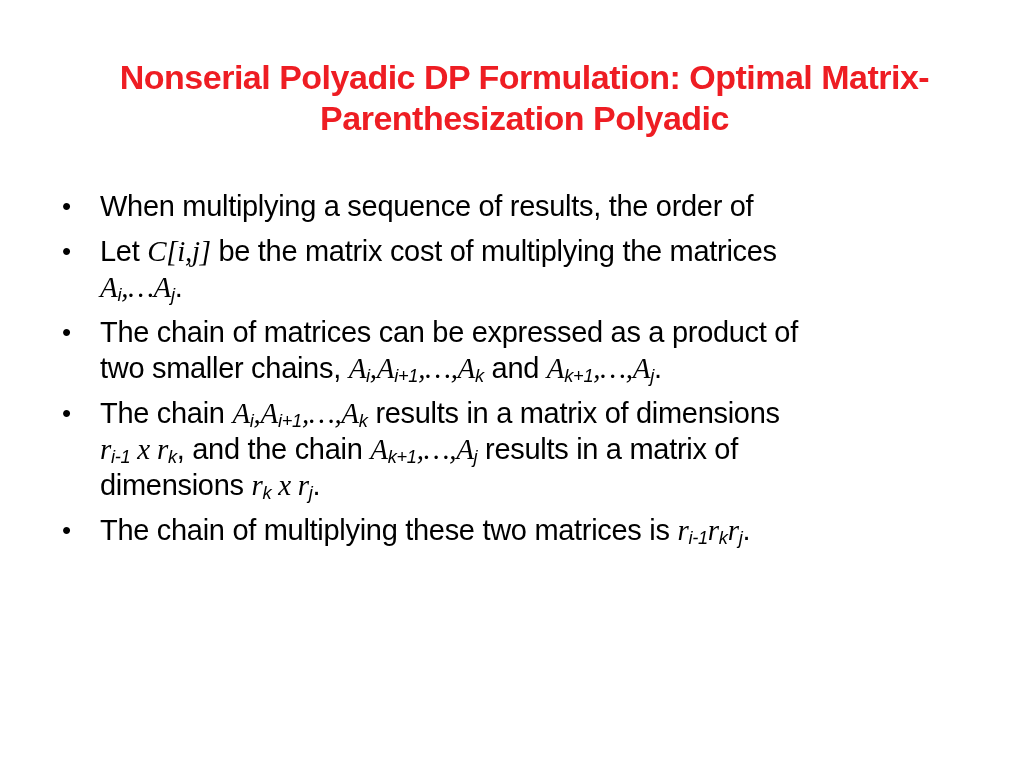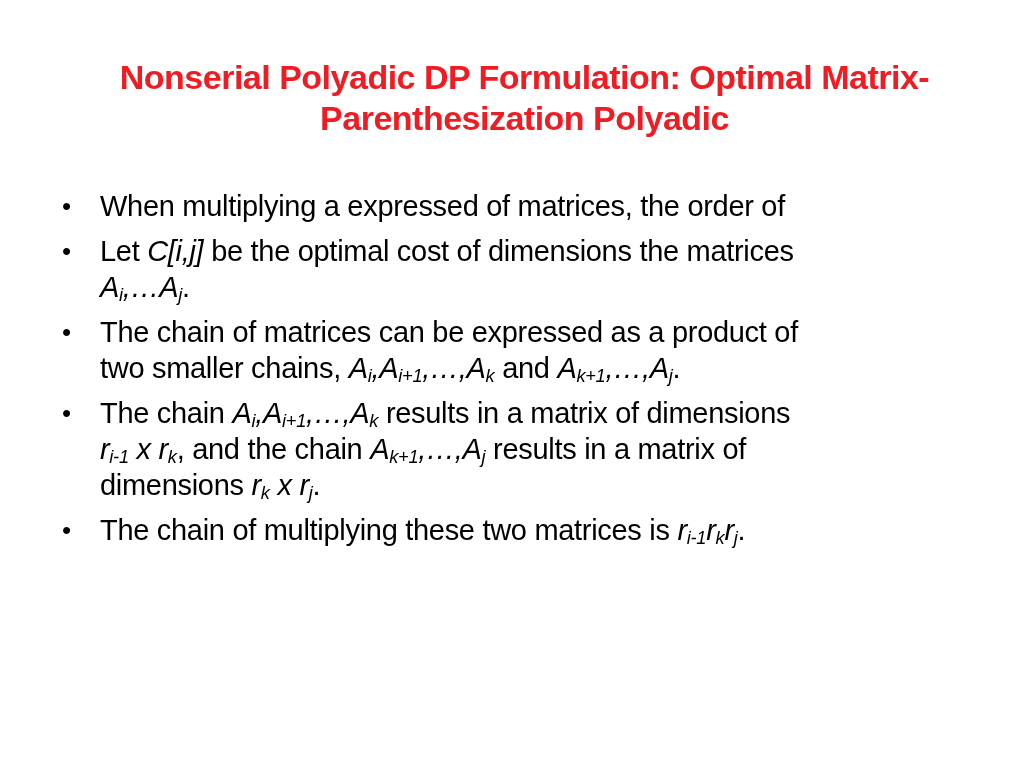--- a/index.html
+++ b/index.html
@@ -41,44 +41,44 @@
     flex: none;
     width: 38px;
     font-size: 26px;
     line-height: 36px;
   }
   .btext {
     font-size: 29px;
     line-height: 36px;
     letter-spacing: -0.3px;
   }
-  .it { font-style: italic; }
+  .it { font-style: italic; font-family: Liberation Serif, serif; }
   .sub {
     font-style: italic;
     font-size: 0.63em;
     vertical-align: -0.24em;
     line-height: 0;
   }
 </style>
 </head>
 <body style="background: rgb(255, 255, 255); color: rgb(0, 0, 0);">
 
 <div class="slide">
   <div class="title">
     <span class="tline">Nonserial Polyadic DP Formulation: Optimal Matrix-</span>
     <span class="tline">Parenthesization Polyadic</span>
   </div>
   <div class="bullets">
       <div class="bullet">
         <span class="marker">•</span>
-        <div class="btext"><span>When multiplying a expressed of matrices, the order of</span><br></div>
+        <div class="btext"><span>When multiplying a sequence of results, the order of</span><br></div>
       </div>
       <div class="bullet">
         <span class="marker">•</span>
-        <div class="btext"><span>Let </span><span class="it">C[i,j]</span><span> be the optimal cost of dimensions the matrices</span><br><span class="it">A</span><span class="sub">i</span><span class="it">,…A</span><span class="sub">j</span><span>.</span></div>
+        <div class="btext"><span>Let </span><span class="it">C[i,j]</span><span> be the matrix cost of multiplying the matrices</span><br><span class="it">A</span><span class="sub">i</span><span class="it">,…A</span><span class="sub">j</span><span>.</span></div>
       </div>
       <div class="bullet">
         <span class="marker">•</span>
         <div class="btext"><span>The chain of matrices can be expressed as a product of</span><br><span>two smaller chains, </span><span class="it">A</span><span class="sub">i</span><span class="it">,</span><span class="it">A</span><span class="sub">i+1</span><span class="it">,…,</span><span class="it">A</span><span class="sub">k</span><span> and </span><span class="it">A</span><span class="sub">k+1</span><span class="it">,…,</span><span class="it">A</span><span class="sub">j</span><span>.</span></div>
       </div>
       <div class="bullet">
         <span class="marker">•</span>
         <div class="btext"><span>The chain </span><span class="it">A</span><span class="sub">i</span><span class="it">,</span><span class="it">A</span><span class="sub">i+1</span><span class="it">,…,</span><span class="it">A</span><span class="sub">k</span><span> results in a matrix of dimensions</span><br><span class="it">r</span><span class="sub">i-1</span><span class="it"> x </span><span class="it">r</span><span class="sub">k</span><span>, and the chain </span><span class="it">A</span><span class="sub">k+1</span><span class="it">,…,</span><span class="it">A</span><span class="sub">j</span><span> results in a matrix of</span><br><span>dimensions </span><span class="it">r</span><span class="sub">k</span><span class="it"> x </span><span class="it">r</span><span class="sub">j</span><span>.</span></div>
       </div>
       <div class="bullet">

